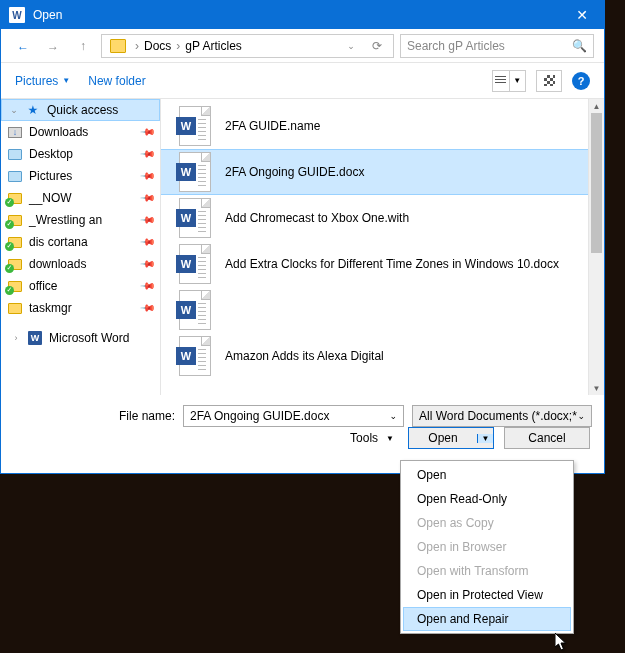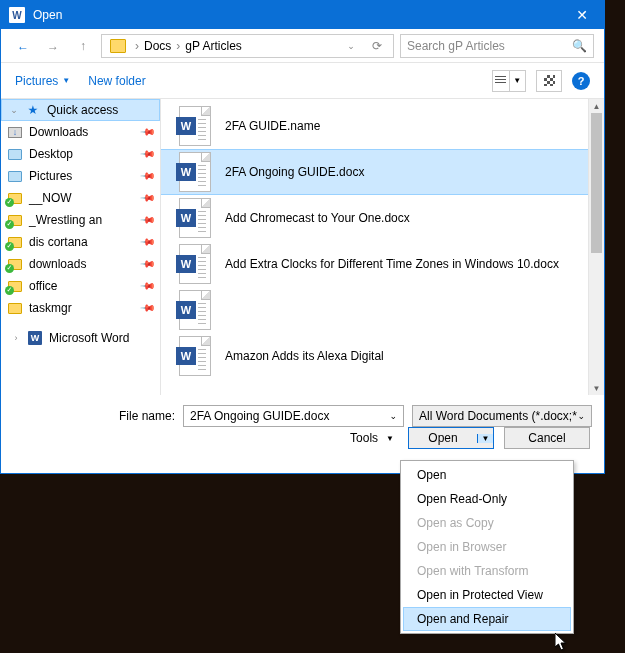--- a/index.html
+++ b/index.html
@@ -224,21 +224,21 @@
               <div class="lines"></div>
               <div class="badge">W</div>
             </div>
             <div class="fname">2FA Ongoing GUIDE.docx</div>
           </div>
           <div class="file-row">
             <div class="wicon">
               <div class="lines"></div>
               <div class="badge">W</div>
             </div>
-            <div class="fname">Add Chromecast to Your One.docx</div>
+            <div class="fname">Add Chromecast to Xbox One.with</div>
           </div>
           <div class="file-row">
             <div class="wicon">
               <div class="lines"></div>
               <div class="badge">W</div>
             </div>
             <div class="fname">Add Extra Clocks for Different Time Zones in Windows 10.docx</div>
           </div>
           <div class="file-row">
             <div class="wicon">

